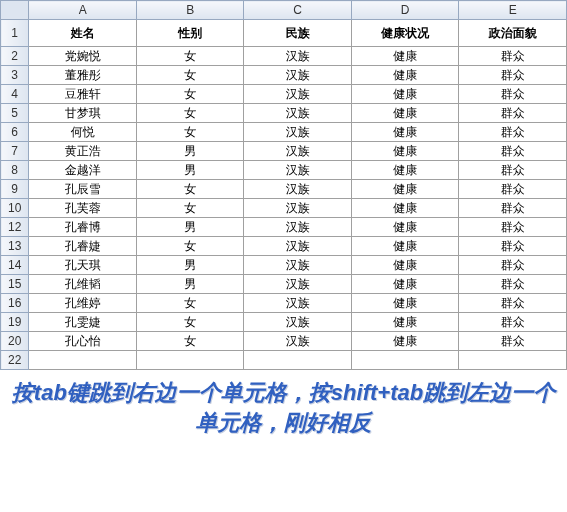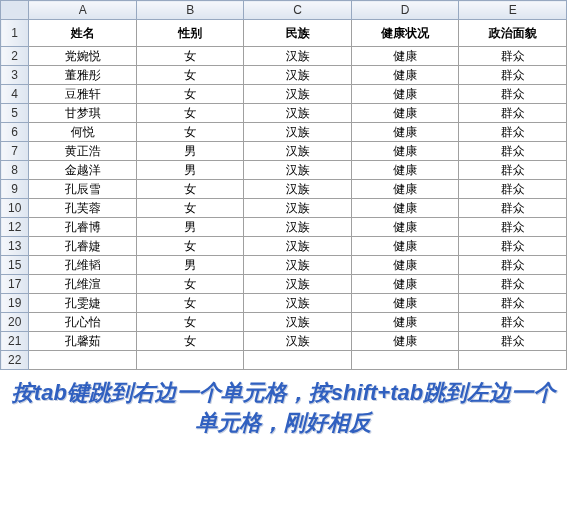--- a/index.html
+++ b/index.html
@@ -121,30 +121,38 @@
     </div>
     <div class="row">
       <div class="cell row-head">13</div>
       <div class="cell colA">孔睿婕</div>
       <div class="cell colB">女</div>
       <div class="cell colC">汉族</div>
       <div class="cell colD">健康</div>
       <div class="cell colE">群众</div>
     </div>
     <div class="row">
+      <div class="cell row-head">14</div>
+      <div class="cell colA">孔天琪</div>
+      <div class="cell colB">男</div>
+      <div class="cell colC">汉族</div>
+      <div class="cell colD">健康</div>
+      <div class="cell colE">群众</div>
+    </div>
+    <div class="row">
       <div class="cell row-head">15</div>
       <div class="cell colA">孔维韬</div>
       <div class="cell colB">男</div>
       <div class="cell colC">汉族</div>
       <div class="cell colD">健康</div>
       <div class="cell colE">群众</div>
     </div>
     <div class="row">
-      <div class="cell row-head">17</div>
-      <div class="cell colA">孔维渲</div>
+      <div class="cell row-head">16</div>
+      <div class="cell colA">孔维婷</div>
       <div class="cell colB">女</div>
       <div class="cell colC">汉族</div>
       <div class="cell colD">健康</div>
       <div class="cell colE">群众</div>
     </div>
     <div class="row">
       <div class="cell row-head">19</div>
       <div class="cell colA">孔雯婕</div>
       <div class="cell colB">女</div>
       <div class="cell colC">汉族</div>
@@ -152,28 +160,20 @@
       <div class="cell colE">群众</div>
     </div>
     <div class="row">
       <div class="cell row-head">20</div>
       <div class="cell colA">孔心怡</div>
       <div class="cell colB">女</div>
       <div class="cell colC">汉族</div>
       <div class="cell colD">健康</div>
       <div class="cell colE">群众</div>
     </div>
-    <div class="row">
-      <div class="cell row-head">21</div>
-      <div class="cell colA">孔馨茹</div>
-      <div class="cell colB">女</div>
-      <div class="cell colC">汉族</div>
-      <div class="cell colD">健康</div>
-      <div class="cell colE">群众</div>
-    </div>
     <div class="row empty-row">
       <div class="cell row-head">22</div>
       <div class="cell colA"></div>
       <div class="cell colB"></div>
       <div class="cell colC"></div>
       <div class="cell colD"></div>
       <div class="cell colE"></div>
     </div>
   </div>
 <div class="hint">按tab键跳到右边一个单元格，按shift+tab跳到左边一个单元格，刚好相反</div>

